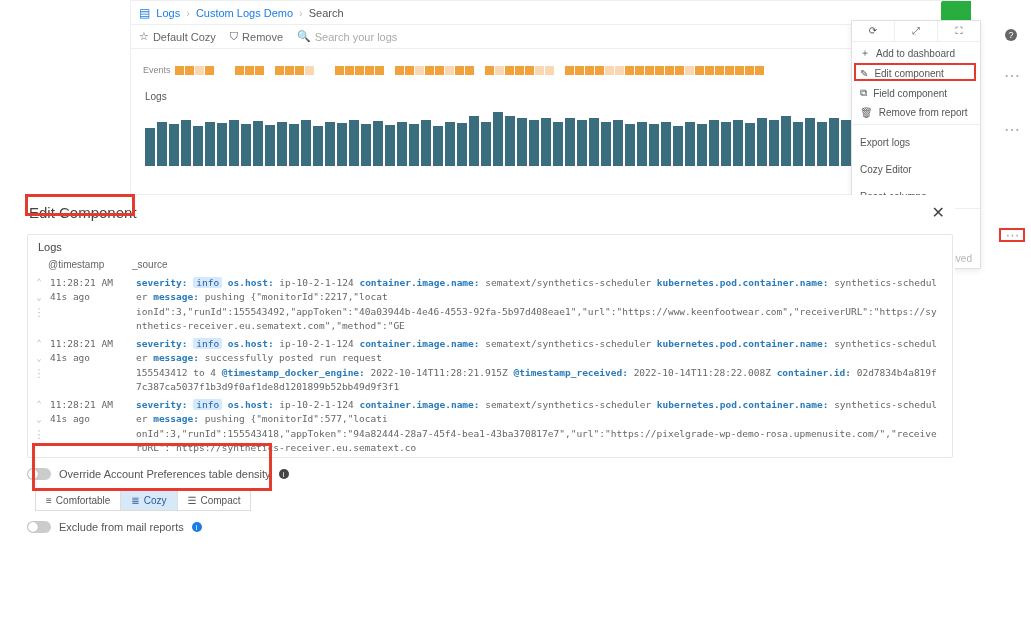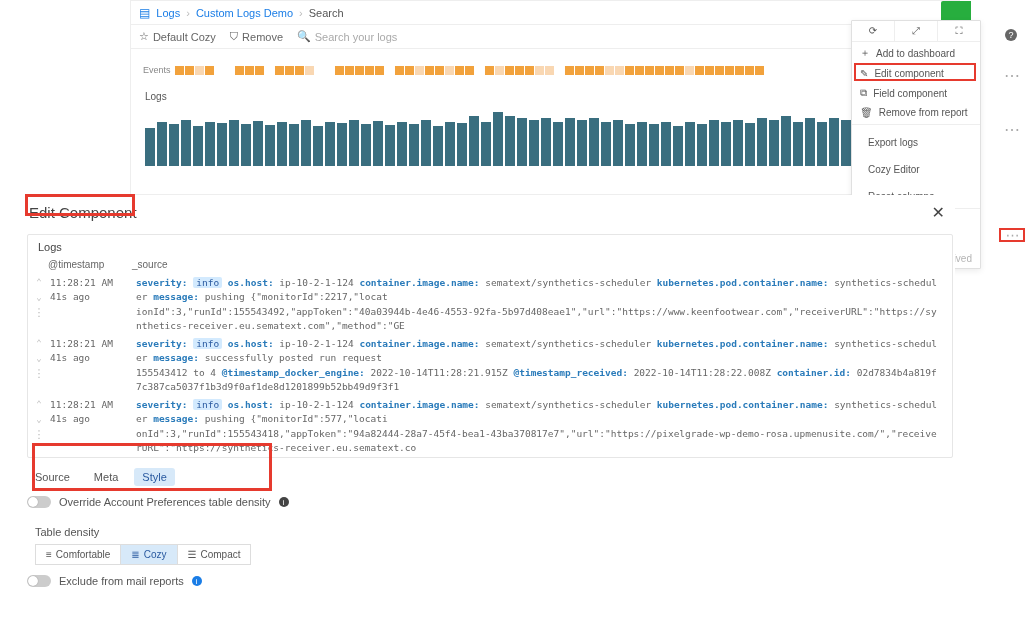--- a/index.html
+++ b/index.html
@@ -22,21 +22,21 @@
   .logs-label { margin: 4px 14px; color: #555; font-size: 10px; }
   .bars { height: 60px; margin: 0 14px; display: flex; align-items: flex-end; gap: 2px; }
   .bars div { width: 10px; background: #3a6e7f; }
   .green-btn { position: absolute; right: -12px; top: 0; width: 30px; height: 22px; background: #27ae3e; border-radius: 2px 0 0 2px; }
 
   .menu { position: absolute; top: 20px; right: 50px; width: 130px; background: #fff; border: 1px solid #e0e0e0; border-radius: 1px; box-shadow: 0 2px 6px rgba(0,0,0,.08); font-size: 10px; }
   .menu-top { display: flex; border-bottom: 1px solid #eee; }
   .menu-top div { flex:1; text-align:center; padding:4px 0; border-right:1px solid #eee; color:#555; cursor:pointer; }
   .menu-top div:last-child { border-right:none; }
   .menu-item { display: flex; align-items: center; gap: 6px; padding: 4px 8px; color: #555; cursor:pointer; }
-  .menu-item.plain { padding-left: 16px; margin-top: 8px; }
+  .menu-item.plain { padding-left: 8px; margin-top: 8px; }
   .menu-sep { height:1px; background:#eee; margin:2px 0; }
   .menu .cb { width:10px; height:10px; background:#1a7de6; color:#fff; font-size:8px; display:flex; align-items:center; justify-content:center; border-radius:2px; }
   .menu .cb-empty { width:10px; height:10px; border:1px solid #ccc; border-radius:2px; }
   .menu-hi { position:absolute; border:2px solid #e63a2e; pointer-events:none; }
 
   .help-dot { position:absolute; top:29px; right:14px; width:12px;height:12px;border-radius:50%;background:#666;color:#fff;font-size:9px;display:flex;align-items:center;justify-content:center; }
   .dots-side { position:absolute; right:12px; top:66px; font-size:16px; color:#aaa; letter-spacing:-1px; }
   .dots-box { position:absolute; right:6px; top:228px; width:26px;height:14px; border:2px solid #e63a2e; display:flex; align-items:center; justify-content:center; color:#aaa; font-size:14px; letter-spacing:-1px;}
 
   .modal { position: absolute; left: 25px; top: 195px; width: 930px; background:#fff; }
@@ -325,33 +325,27 @@
             <span>⌃</span>
             <span>⌄</span>
             <span style="font-size:11px">⋮</span>
           </div>
           <div class="row-ts">11:28:21 AM<br>41s ago</div>
           <div class="row-src"><span class="key">severity:</span> <span class="badge">info</span> <span class="key">os.host:</span> ip-10-2-1-124 <span class="key">container.image.name:</span> sematext/synthetics-scheduler <span class="key">kubernetes.pod.container.name:</span> synthetics-scheduler <span class="key">message:</span> pushing {"monitorId":577,"locati<br>onId":3,"runId":155543418,"appToken":"94a82444-28a7-45f4-bea1-43ba370817e7","url":"https://pixelgrade-wp-demo-rosa.upmenusite.com/","receiverURL":"https://synthetics-receiver.eu.sematext.co</div>
         </div>
       </div>
   </div>
 
-  <div class="tabs">
-    <div class="tab">Source</div>
-    <div class="tab">Meta</div>
-    <div class="tab active">Style</div>
-  </div>
 
   <div class="opt-row">
     <div class="toggle"></div>
     <span>Override Account Preferences table density</span>
     <span class="info-ic">i</span>
   </div>
 
-  <div class="td-label">Table density</div>
   <div class="seg">
     <button>
         <span class="ico">≡</span>
         <span>Comfortable</span>
       </button>
     <button class="sel">
         <span class="ico">≣</span>
         <span>Cozy</span>
       </button>
     <button>

